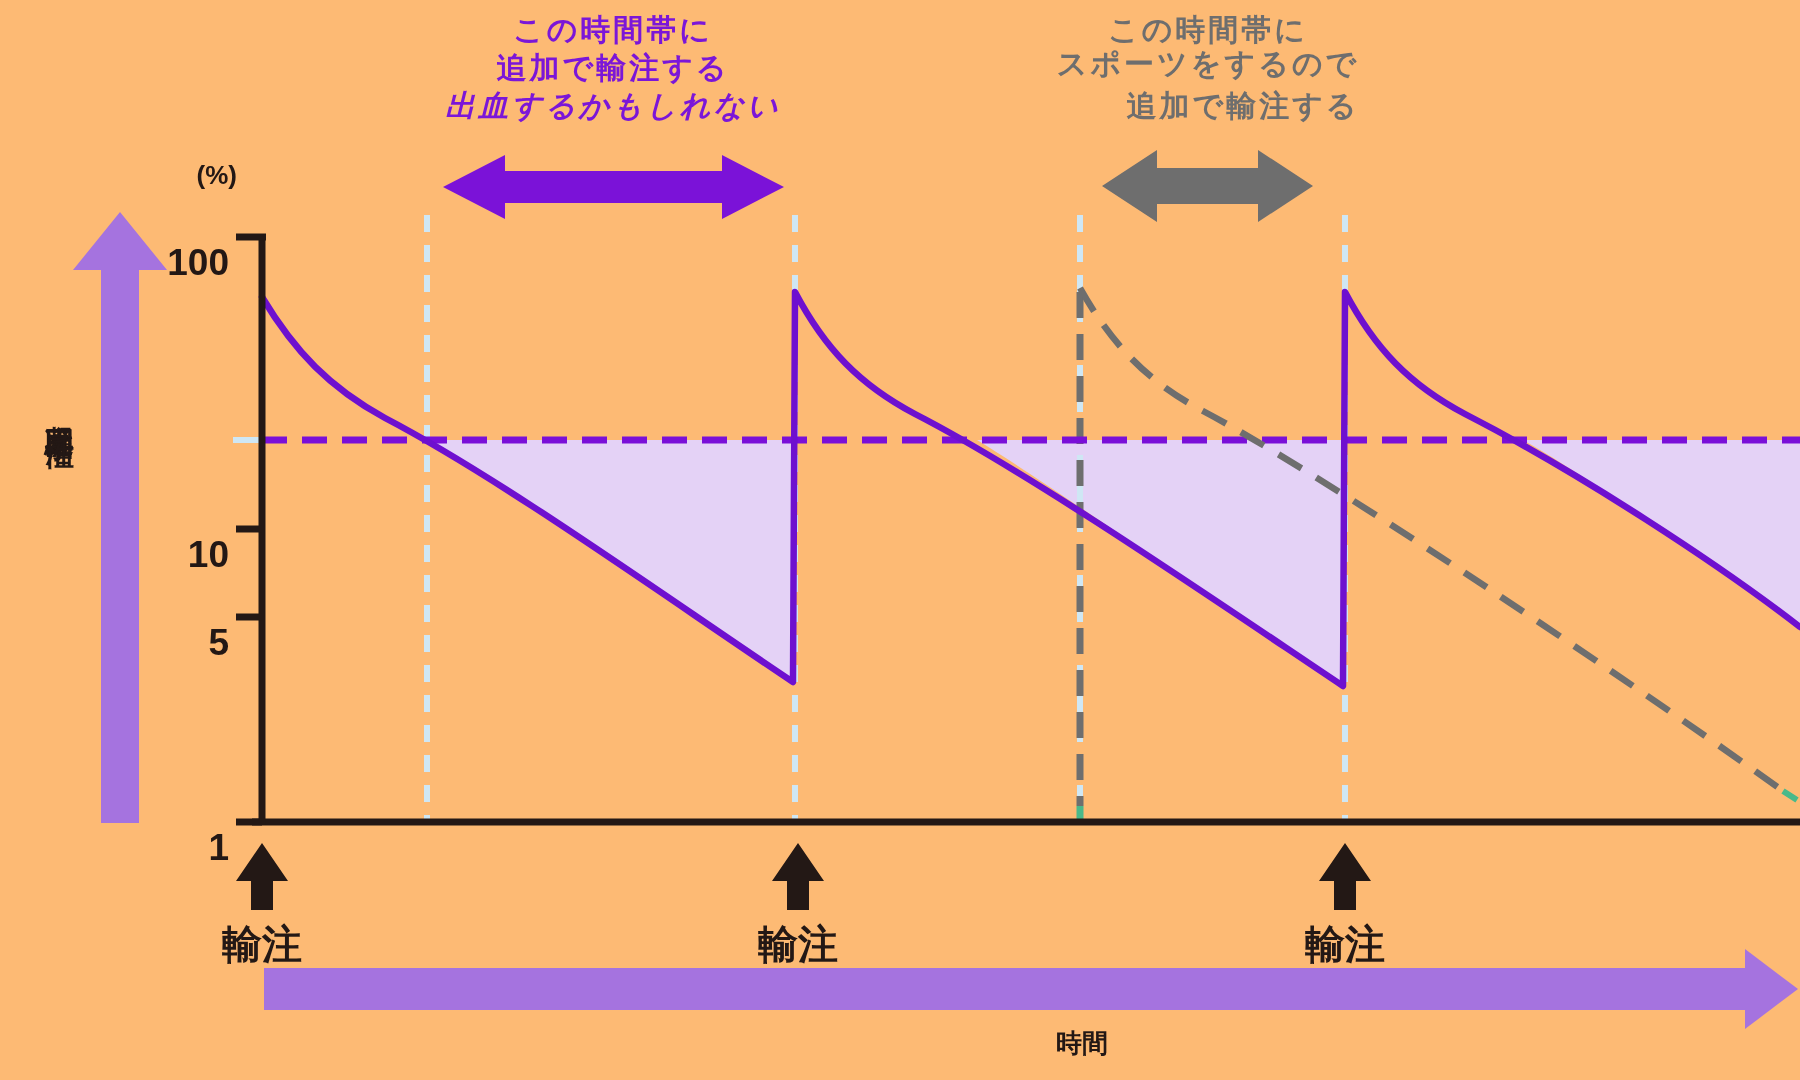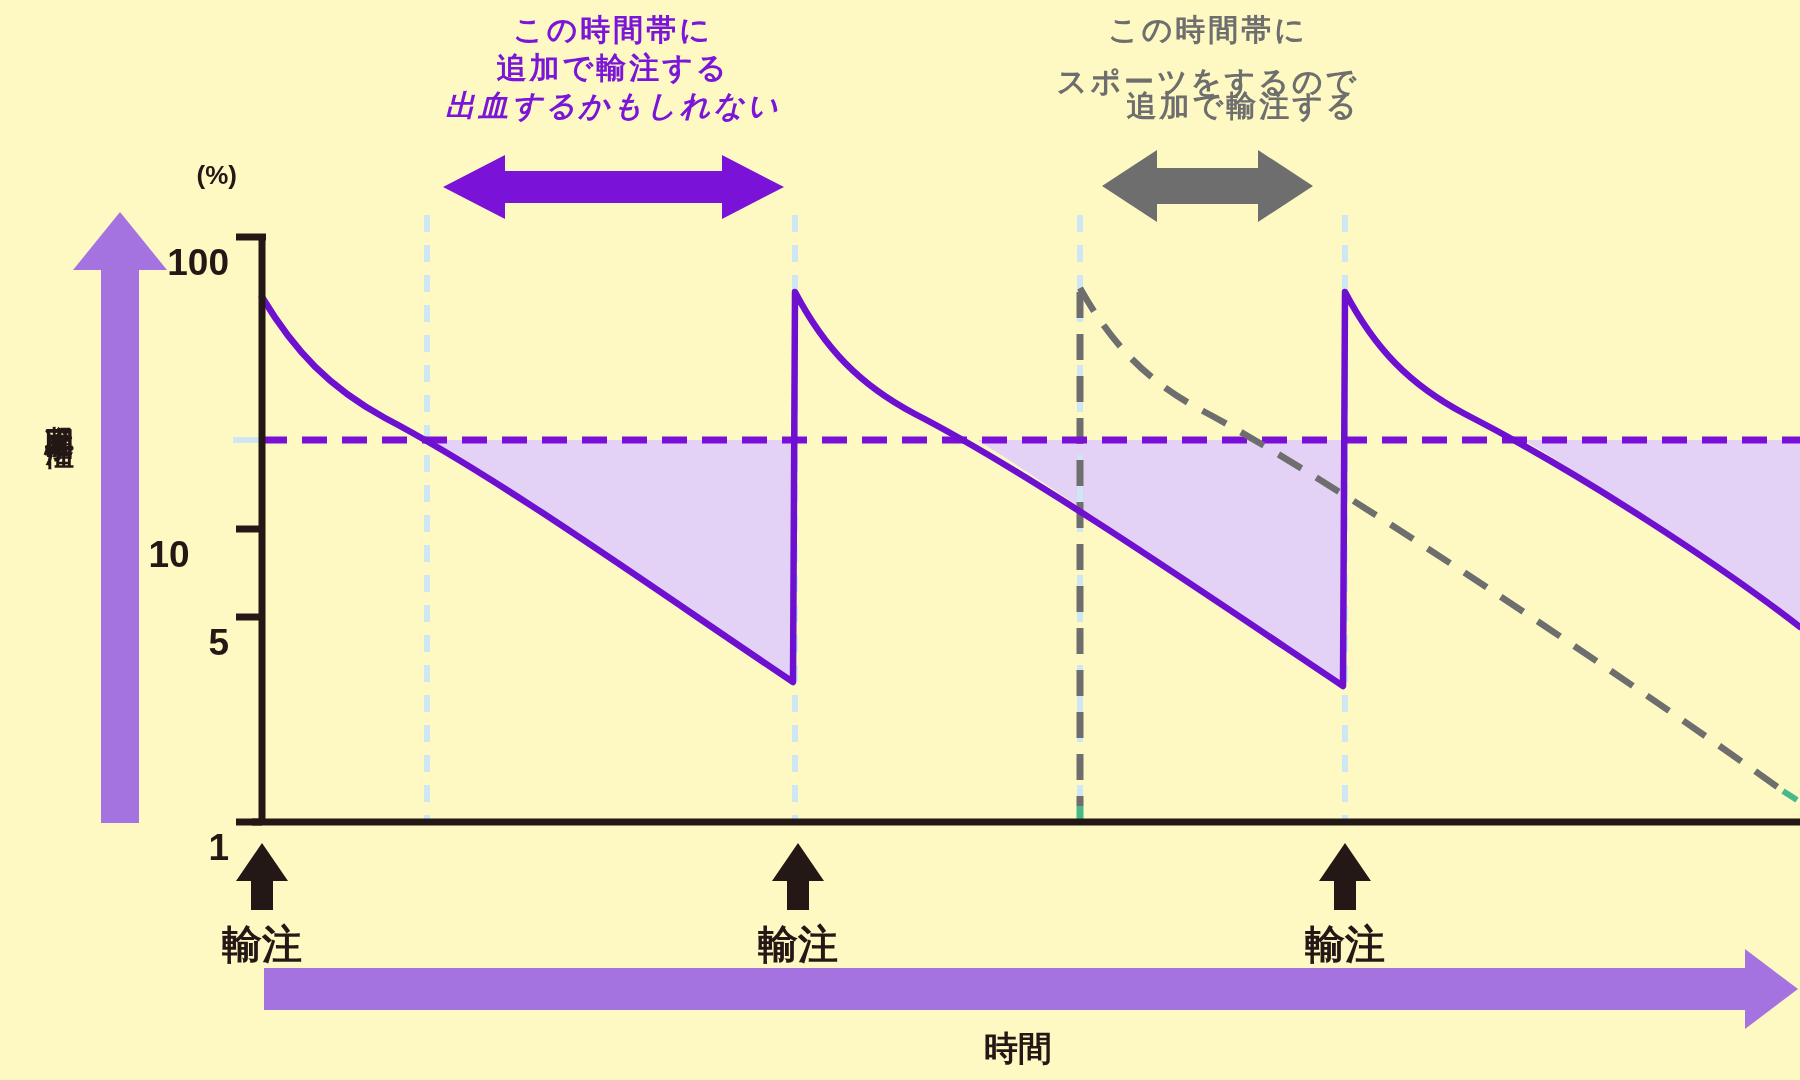--- a/index.html
+++ b/index.html
@@ -1,32 +1,32 @@
 <!DOCTYPE html>
 <html><head>
 <meta charset="utf-8">
 <style>
   html,body{margin:0;padding:0;background:#ffffff;}
   #stage{
-    position:relative;width:1800px;height:1080px;background:#fef9c3;overflow:hidden;
+    position:relative;width:1800px;height:1080px;background:#fdba74;overflow:hidden;
     font-family:"Liberation Sans","DejaVu Sans",sans-serif;color:#231815;
   }
   #chart-svg{position:absolute;left:0;top:0;width:1800px;height:1080px;}
   .txt{position:absolute;white-space:nowrap;}
   .ann-line{width:560px;text-align:center;font-size:30px;font-weight:bold;letter-spacing:3px;line-height:38px;}
   .ann-purple{color:#7b16d8;}
   .ann-gray{color:#6e6e6e;}
   .ytick{width:120px;text-align:right;font-size:37px;font-weight:bold;color:#231815;margin-top:28px;}
   .pct-label{width:110px;text-align:right;font-size:26px;font-weight:bold;color:#231815;}
   .yaxis-title{
     writing-mode:vertical-rl;text-orientation:upright;
     font-size:29px;font-weight:bold;letter-spacing:3px;color:#231815;
   }
   .infusion-label{width:140px;text-align:center;font-size:40px;font-weight:bold;color:#231815;}
-  .xaxis-title{width:180px;text-align:center;font-size:34px;font-weight:bold;color:#231815;}
+  .xaxis-title{width:180px;text-align:right;font-size:26px;font-weight:bold;color:#231815;}
 </style>
 </head>
 <body>
 
 <div id="stage">
 
   <svg id="chart-svg" viewBox="0 0 1800 1080">
 
     <path d="M 427,440 C 490,472 665,595 793,682 L 795,682 L 795,440 Z" fill="#e4d2f6"></path>
     <path d="M 977,440 C 1040,478 1215,600 1343,686 L 1343,440 Z" fill="#e4d2f6"></path>
@@ -77,26 +77,26 @@
 
     <rect x="264" y="968" width="1483" height="42" fill="#a573df"></rect>
     <polygon points="1745,949 1798,989 1745,1029" fill="#a573df"></polygon>
   </svg>
 
   <div class="txt ann-line ann-purple" style="left:333px;top:11px;">この時間帯に</div>
   <div class="txt ann-line ann-purple" style="left:333px;top:49px;">追加で輸注する</div>
   <div class="txt ann-line ann-purple" style="left:333px;top:87px;font-style:italic;">出血するかもしれない</div>
 
   <div class="txt ann-line ann-gray" style="left:928px;top:11px;">この時間帯に</div>
-  <div class="txt ann-line ann-gray" style="left:928px;top:63px;font-family:Liberation Serif, serif;">スポーツをするので</div>
+  <div class="txt ann-line ann-gray" style="left:928px;top:45px;font-family:Liberation Serif, serif;">スポーツをするので</div>
   <div class="txt ann-line ann-gray" style="left:963px;top:87px;">追加で輸注する</div>
 
   <div class="txt pct-label" style="right:1563px;top:160px;">(%)</div>
   <div class="txt ytick" style="right:1571px;top:214px;">100</div>
-  <div class="txt ytick" style="right:1571px;top:506px;text-align:center;">10</div>
+  <div class="txt ytick" style="right:1571px;top:506px;">10</div>
   <div class="txt ytick" style="right:1571px;top:594px;">5</div>
   <div class="txt ytick" style="right:1571px;top:799px;">1</div>
 
   <div class="txt yaxis-title" style="left:40px;top:402px;">凝固因子活性</div>
 
   <div class="txt infusion-label" style="left:192px;top:917px;">輸注</div>
   <div class="txt infusion-label" style="left:728px;top:917px;">輸注</div>
   <div class="txt infusion-label" style="left:1275px;top:917px;">輸注</div>
 
   <div class="txt xaxis-title" style="left:928px;top:1026px;">時間</div>

